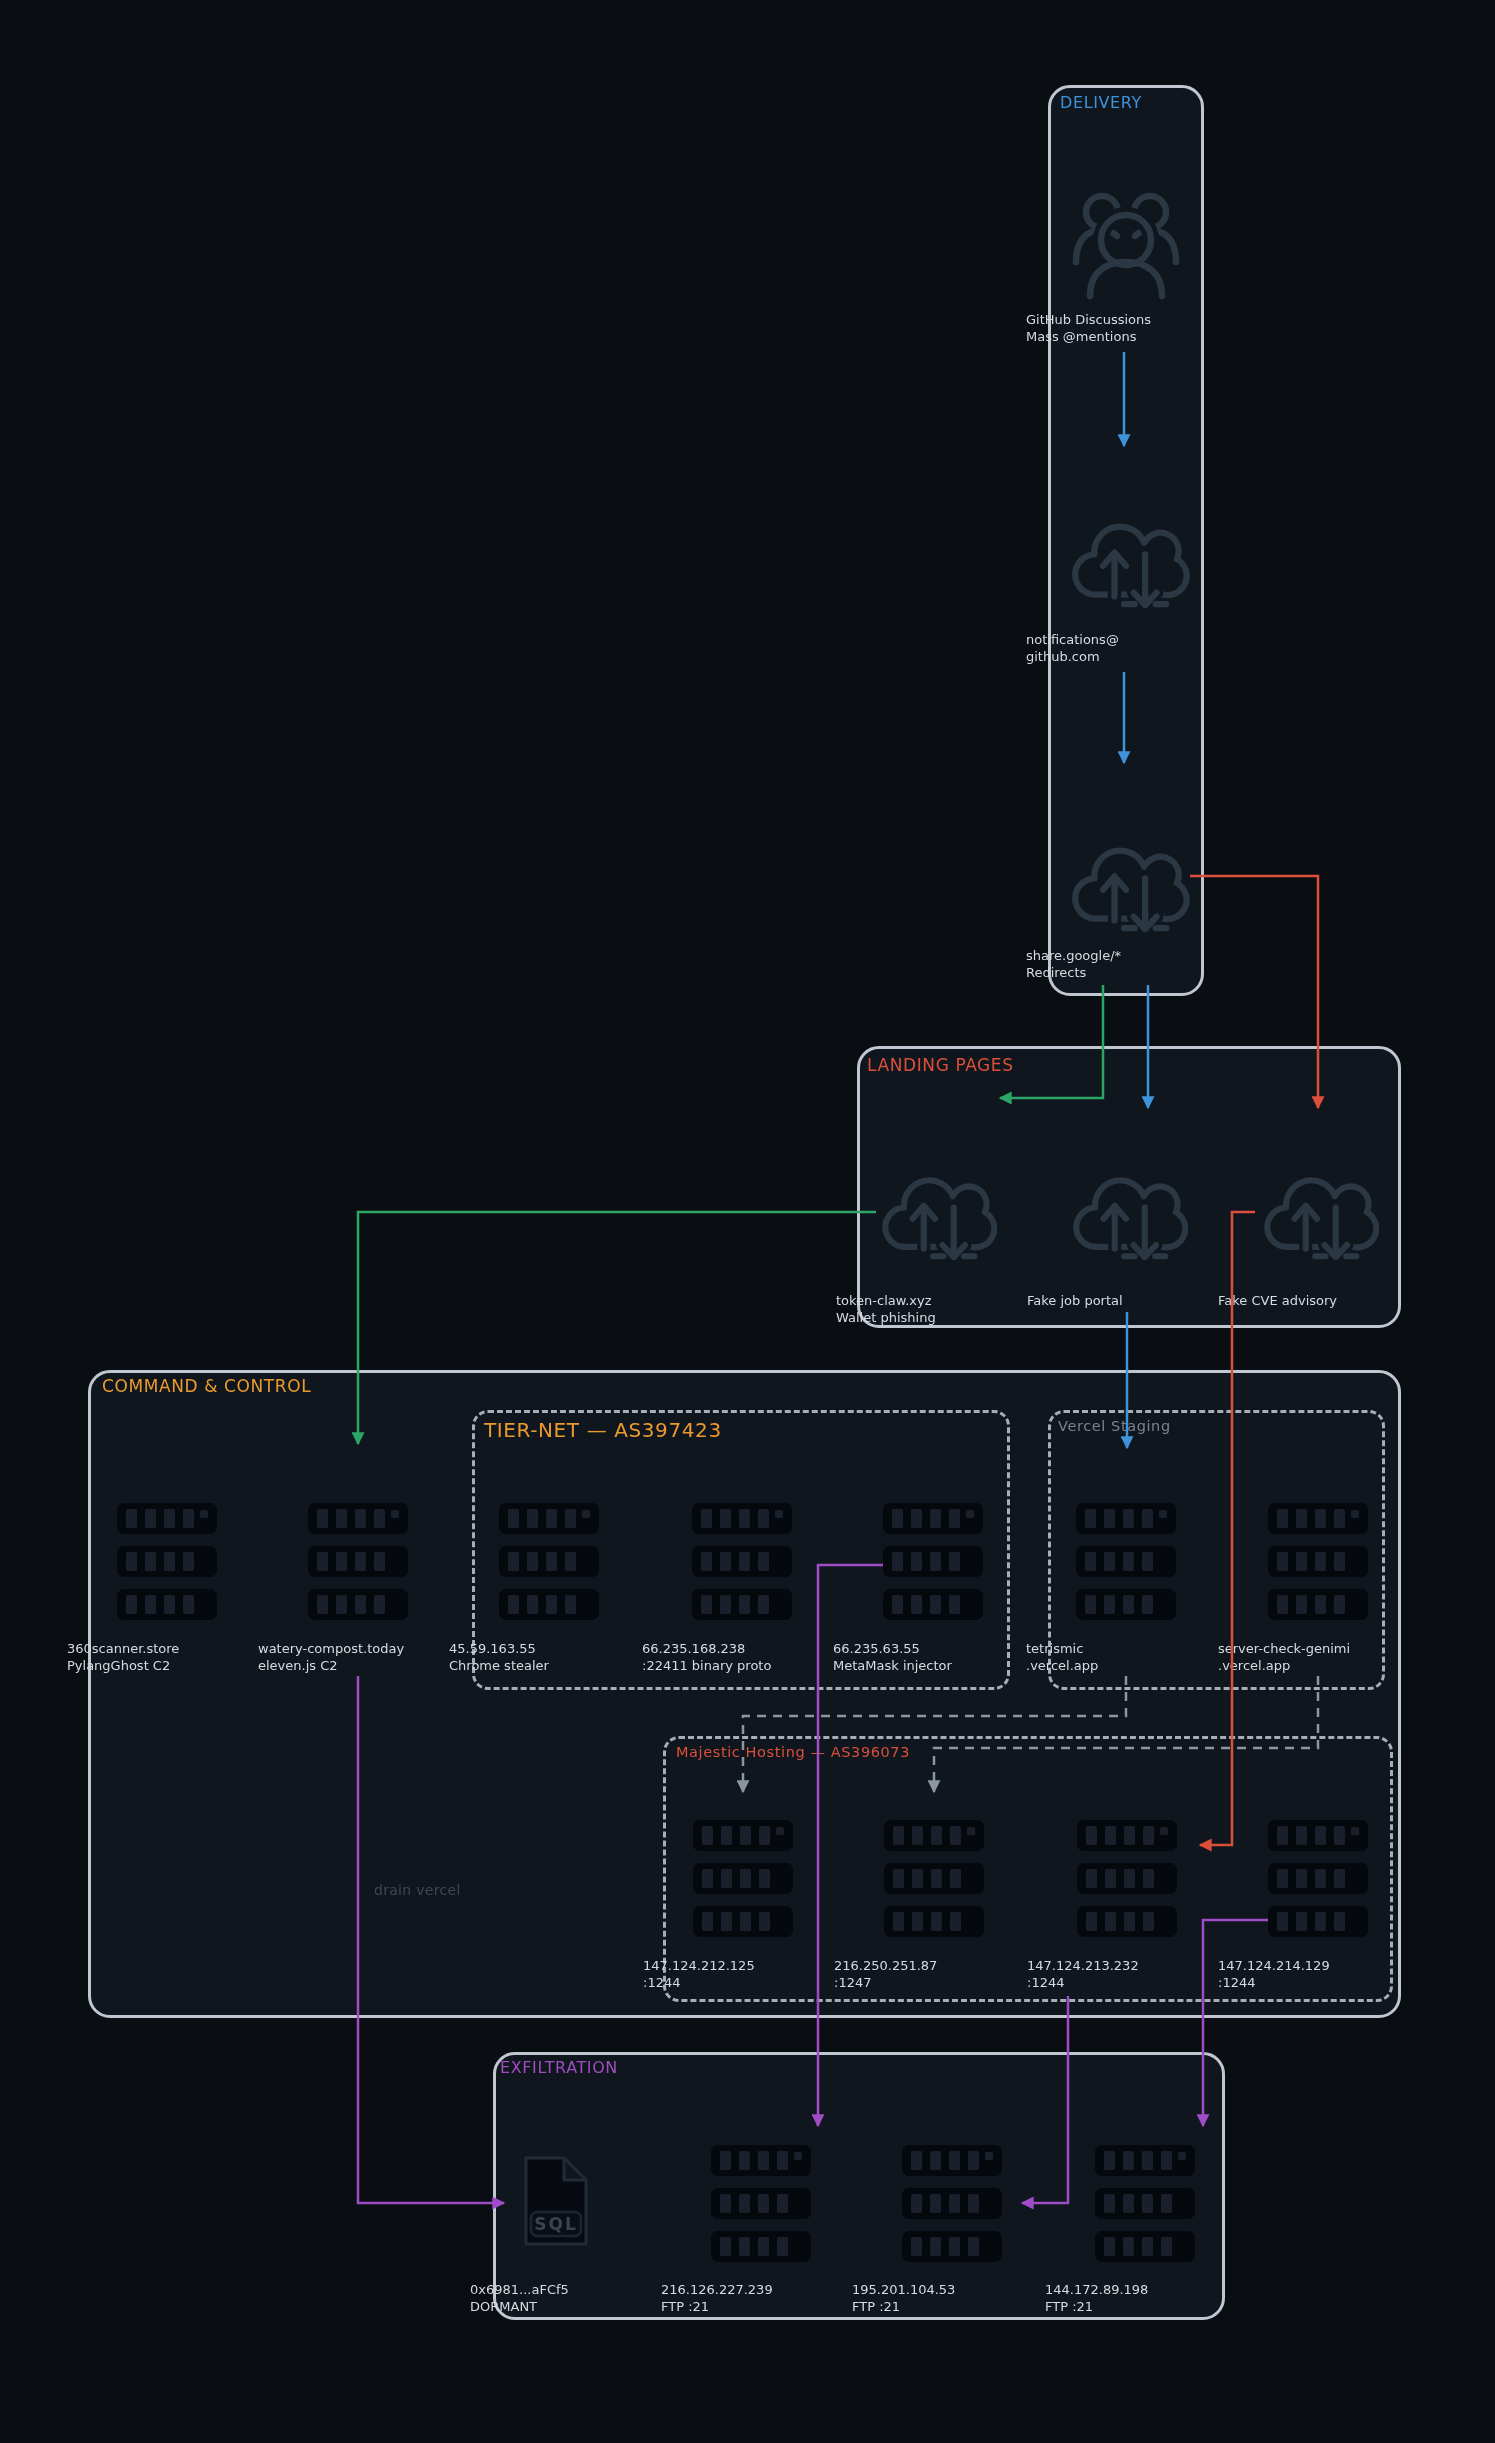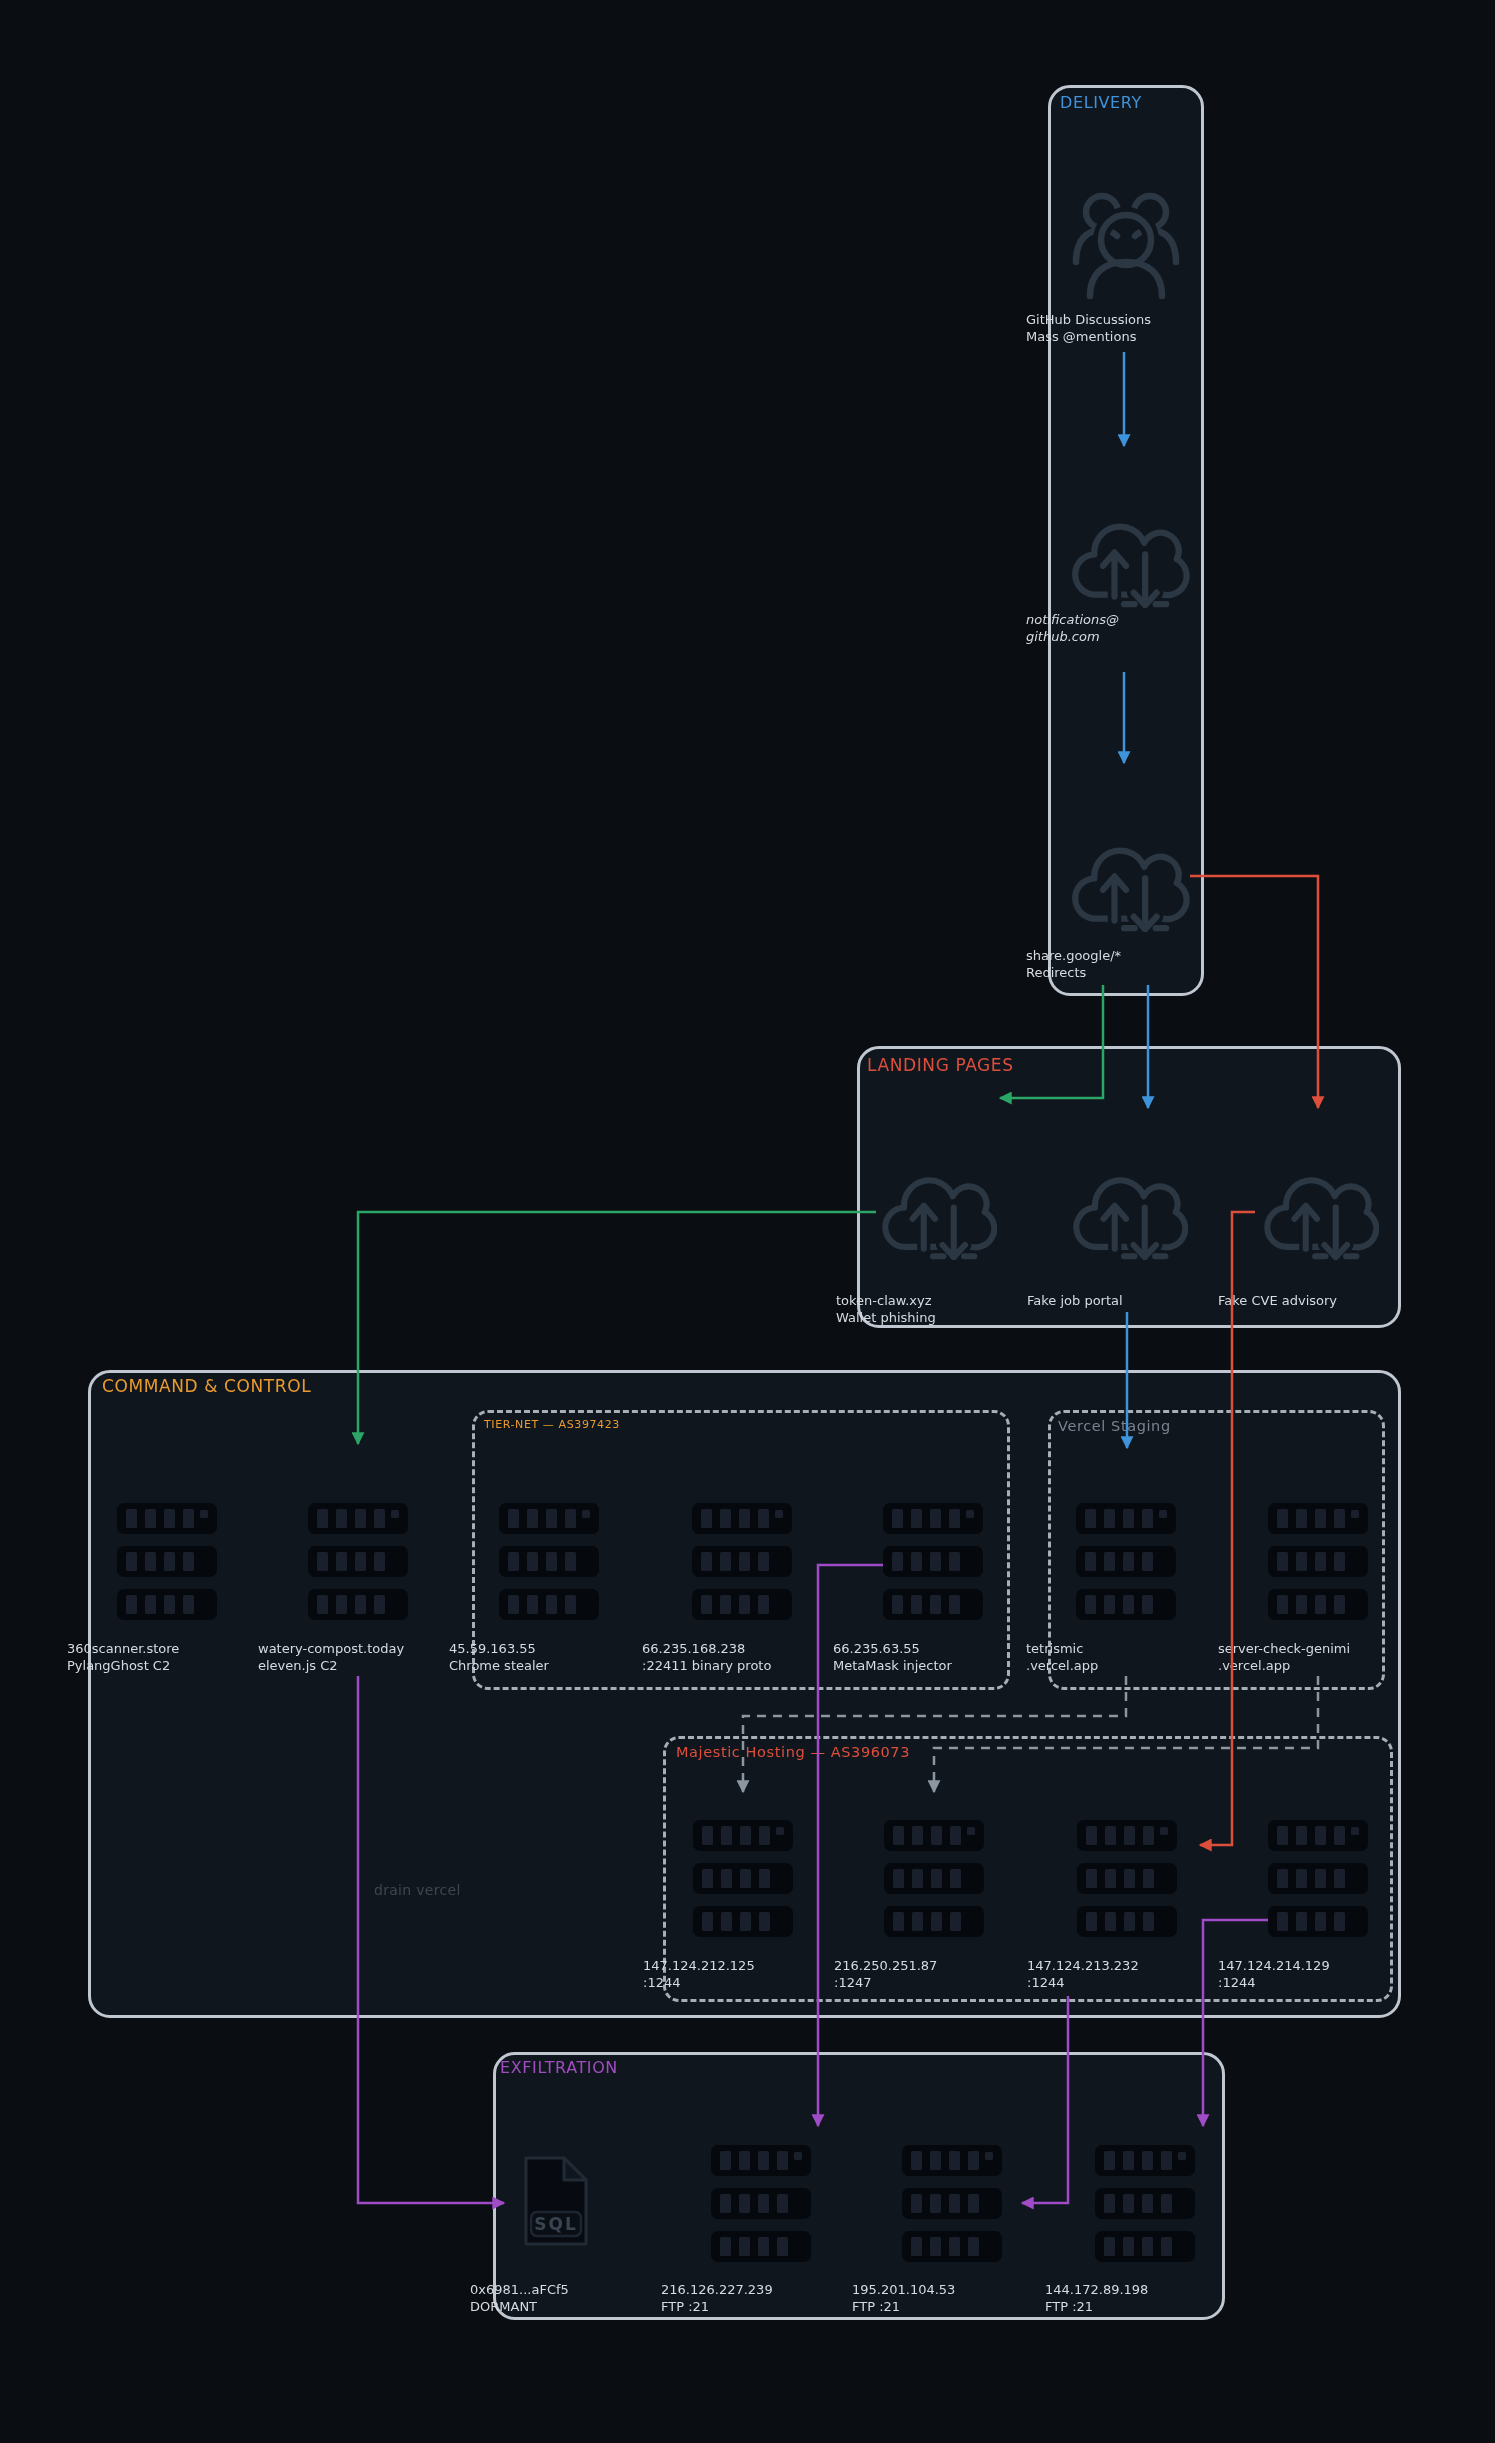--- a/index.html
+++ b/index.html
@@ -7,21 +7,21 @@
          font-family:"DejaVu Sans","Liberation Sans",sans-serif;overflow:hidden;}
   .abs{position:absolute;}
   .box{position:absolute;border:3px solid var(--c-border,#c0c7d0);border-radius:22px;
        background:var(--c-panel,#10161e);box-sizing:border-box;z-index:1;}
   .dashedbox{position:absolute;border:3.5px dashed var(--c-dash,#a6aeb8);border-radius:16px;
        background:transparent;box-sizing:border-box;z-index:2;}
   .btitle{position:absolute;z-index:3;letter-spacing:0.6px;white-space:nowrap;}
   .t-blue{color:var(--c-blue,#3f93da);font-size:16px;}
   .t-red{color:var(--c-red,#dd4f3b);font-size:17px;}
   .t-orange{color:var(--c-orange,#eb9b2e);font-size:17px;}
-  .t-orange-sm{color:var(--c-orange,#eb9b2e);font-size:11px;}
+  .t-orange-sm{color:var(--c-orange,#eb9b2e);font-size:20px;}
   .t-gray-sm{color:var(--c-gray_title,#79828e);font-size:14.5px;}
   .t-red-sm{color:var(--c-red,#dd4f3b);font-size:14.5px;}
   .t-purple{color:var(--c-purple_title,#a14cc0);font-size:16px;}
   .lbl{position:absolute;width:200px;font-size:13px;line-height:16.5px;
        color:var(--c-label,#d7dce2);z-index:3;}
   .srv{position:absolute;width:100px;z-index:3;}
   .rack{position:relative;height:31px;margin-bottom:12px;background:var(--c-rack,#05080d);
         border-radius:7px;display:flex;align-items:center;gap:8px;padding-left:9px;box-sizing:border-box;}
   .slot{width:11px;height:19px;background:var(--c-slot,#19202b);border-radius:1.5px;}
   .led{position:absolute;right:9px;top:7px;width:8px;height:8px;background:var(--c-slot,#19202b);border-radius:1.5px;}
@@ -90,21 +90,21 @@
         </g>
         <g stroke="var(--c-icon,#2c3744)" stroke-width="6.5" fill="none" stroke-linecap="round" stroke-linejoin="round">
           <path d="M52,84 L52,40"></path>
           <path d="M40,52 L52,38 L64,52"></path>
           <path d="M84,40 L84,92"></path>
           <path d="M72,80 L84,93 L96,80"></path>
           <path d="M62,92 L73,92"></path>
           <path d="M95,92 L106,92"></path>
         </g>
       </svg></div>
-  <div class="lbl" style="left:1026px;top:612px;font-style:italic;">
+  <div class="lbl" style="left:1026px;top:632px;">
     <div>notifications@</div>
       <div>github.com</div>
   </div>
 
   <div class="cloud-icon" style="left:1062px;top:840px;width:128px;height:92px;"><svg width="100%" height="100%" viewBox="0 0 128 96">
         <g stroke="var(--c-icon,#2c3744)" stroke-width="6.5" fill="none" stroke-linecap="round" stroke-linejoin="round">
           <path d="M33,82 A21,21 0 0 1 31,40 A27,27 0 0 1 83,28 A18,18 0 0 1 117,45 A20,20 0 0 1 103,82 Z"></path>
         </g>
         <g stroke="var(--c-panel,#10161e)" stroke-width="14" fill="none" stroke-linecap="round" stroke-linejoin="round">
           <path d="M52,84 L52,40"></path>

